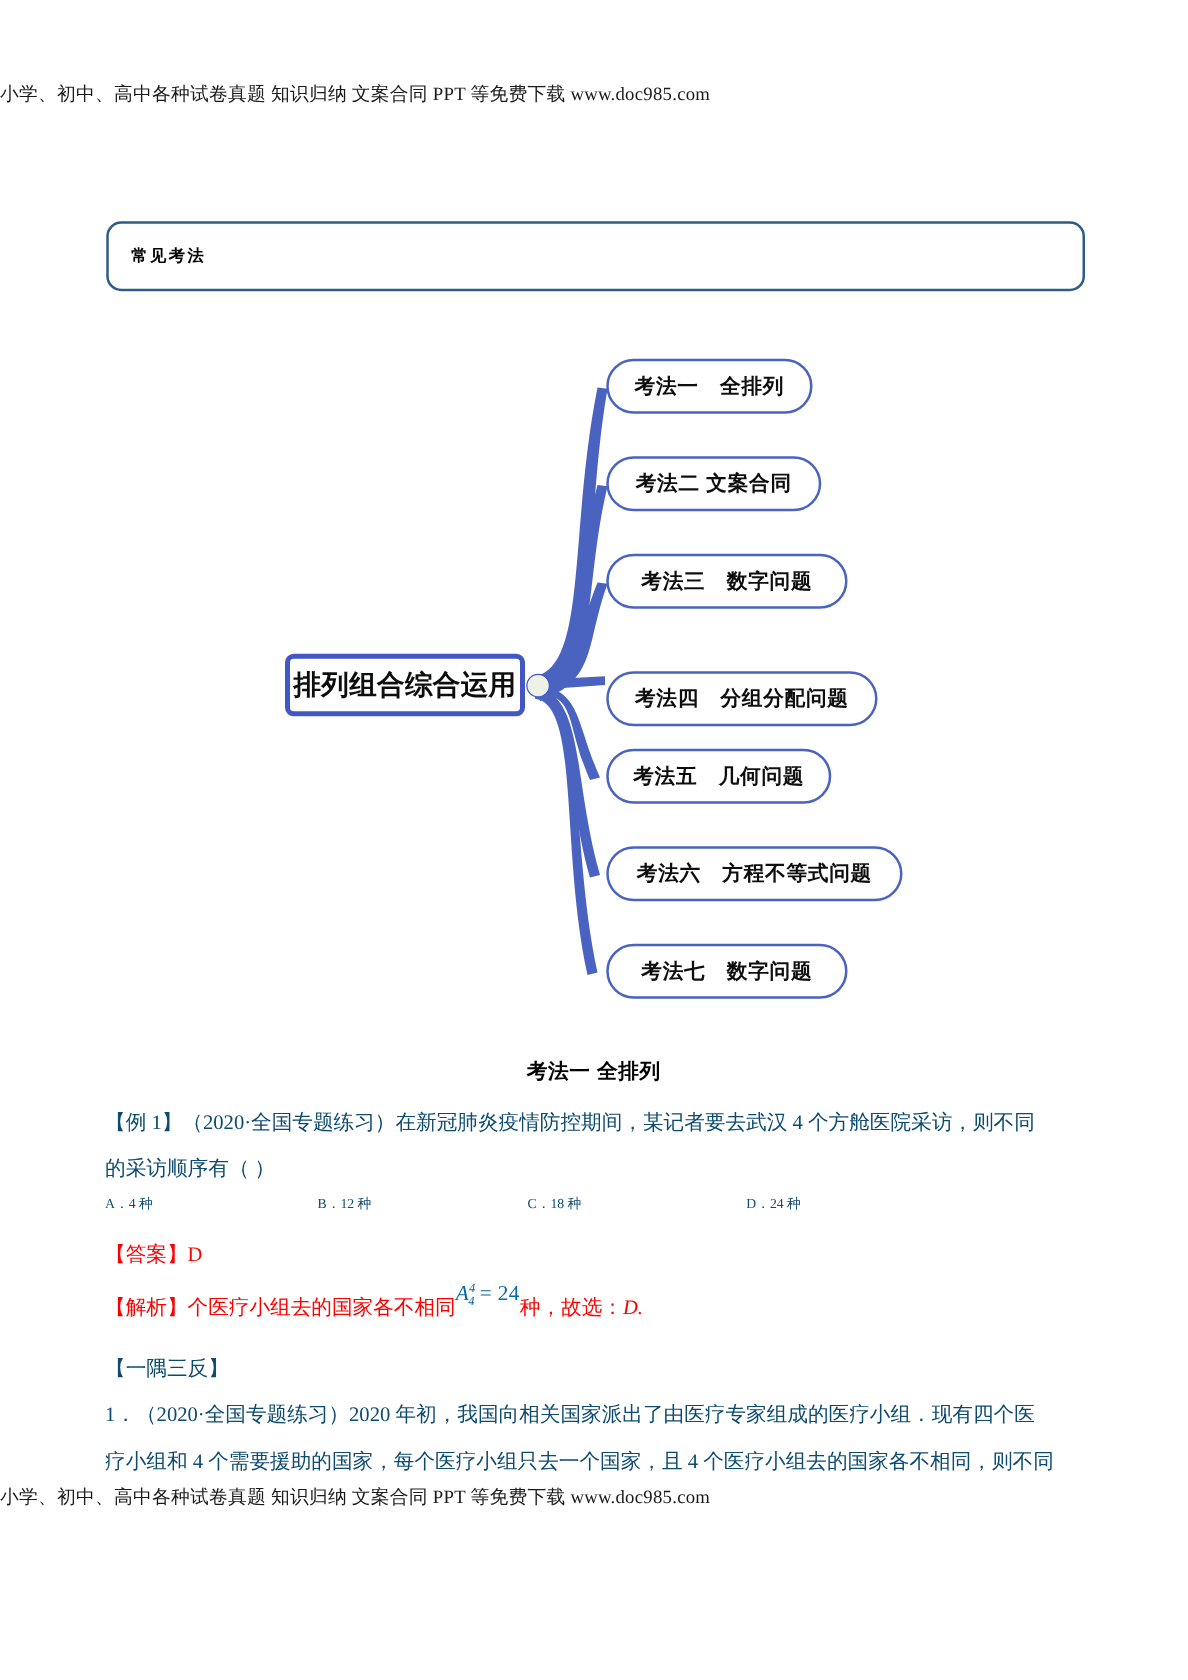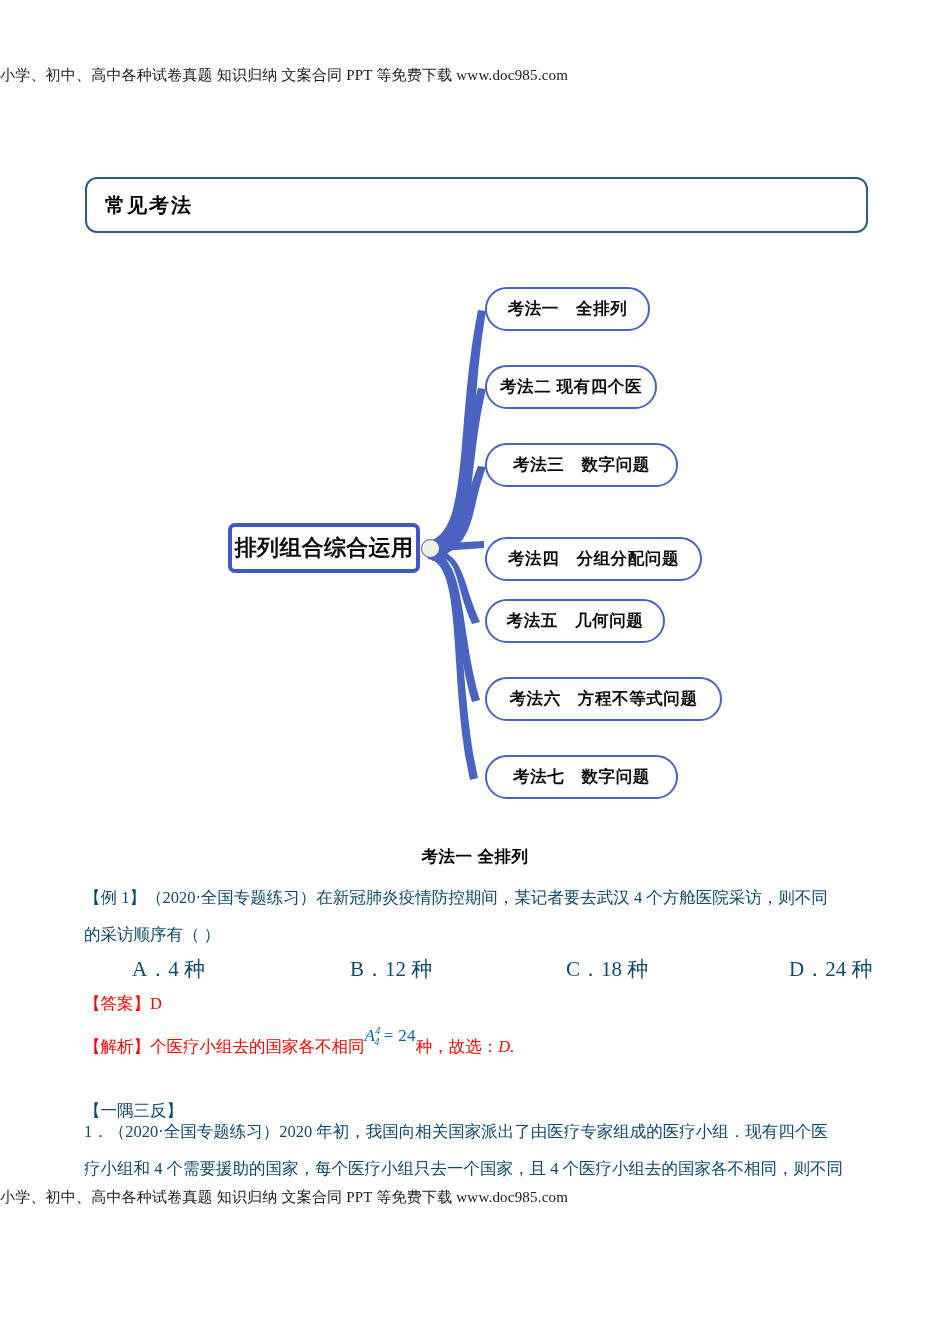--- a/index.html
+++ b/index.html
@@ -42,21 +42,21 @@
     box-sizing: border-box;
     background: #ffffff;
   }
   .title-box .title-text {
     position: absolute;
     left: 18px;
     top: 50%;
     transform: translateY(-50%);
     font-family: "Liberation Serif", "DejaVu Serif", serif;
     font-weight: bold;
-    font-size: 20px;
+    font-size: 13px;
     letter-spacing: 2px;
     color: #000000;
     white-space: nowrap;
   }
 
   
   .mindmap {
     position: absolute;
     left: 0;
     top: 265px;
@@ -126,22 +126,21 @@
     position: absolute;
     font-size: 16.5px;
     line-height: 1.2;
     color: #0c4a6e;
     white-space: nowrap;
   }
   .line.red { color: #ff0000; }
   .opts { display: flex; }
   .opts .opt {
     display: inline-block;
-    font-size: 21px;
-    margin-left: 48px;
+    font-size: 11px;
   }
   .opt-a { width: 170px; }
   .opt-b { width: 168px; }
   .opt-c { width: 175px; }
 
   .formula {
     display: inline-block;
     position: relative;
     top: -11px;
     font-family: "Liberation Serif", "DejaVu Serif", serif;
@@ -202,21 +201,21 @@
 
   <div class="node node-center">
     <span>排列组合综合运用</span>
   </div>
   <div class="hub-dot"></div>
 
   <div class="node node-branch" style="left:485px; top:22px; width:165px;">
     <span>考法一　全排列</span>
   </div>
   <div class="node node-branch" style="left:485px; top:100px; width:172px;">
-    <span>考法二 现有四个医</span>
+    <span>考法二 文案合同</span>
   </div>
   <div class="node node-branch" style="left:485px; top:178px; width:193px;">
     <span>考法三　数字问题</span>
   </div>
   <div class="node node-branch" style="left:485px; top:272px; width:217px;">
     <span>考法四　分组分配问题</span>
   </div>
   <div class="node node-branch" style="left:485px; top:334px; width:180px;">
     <span>考法五　几何问题</span>
   </div>
@@ -241,17 +240,17 @@
 </div>
 
 <div class="line red" style="left:84px; top:994px;">
   <span>【答案】</span><span>D</span>
 </div>
 
 <div class="line red" style="left:84px; top:1036px;">
   <span>【解析】</span><span>个医疗小组去的国家各不相同</span><span class="formula"><span>A</span><span class="sup">4</span><span class="sub">4</span><span class="eq">= 24</span></span><span>种，故选：</span><span class="ital-d">D.</span>
 </div>
 
-<div class="line" style="left:84px; top:1085px;margin-top:16px;">【一隅三反】</div>
+<div class="line" style="left:84px; top:1085px;">【一隅三反】</div>
 <div class="line" style="left:84px; top:1122px;">1．（2020·全国专题练习）2020 年初，我国向相关国家派出了由医疗专家组成的医疗小组．现有四个医</div>
 <div class="line" style="left:84px; top:1159px;">疗小组和 4 个需要援助的国家，每个医疗小组只去一个国家，且 4 个医疗小组去的国家各不相同，则不同</div>
 
 <div class="runfoot">小学、初中、高中各种试卷真题 知识归纳 文案合同 PPT 等免费下载    www.doc985.com</div>
 
 </body></html>

